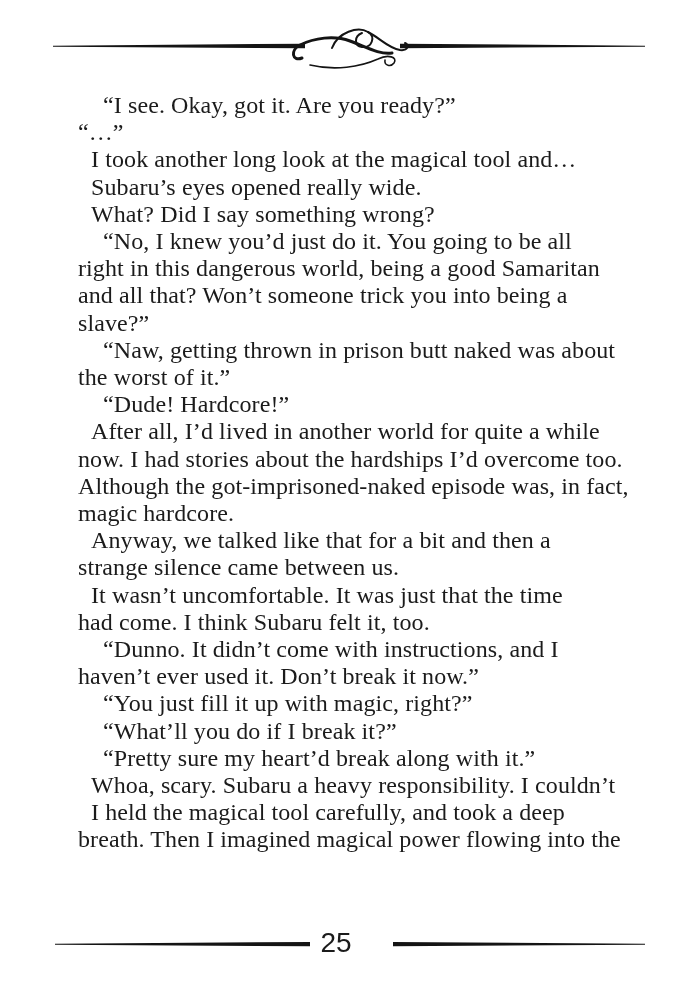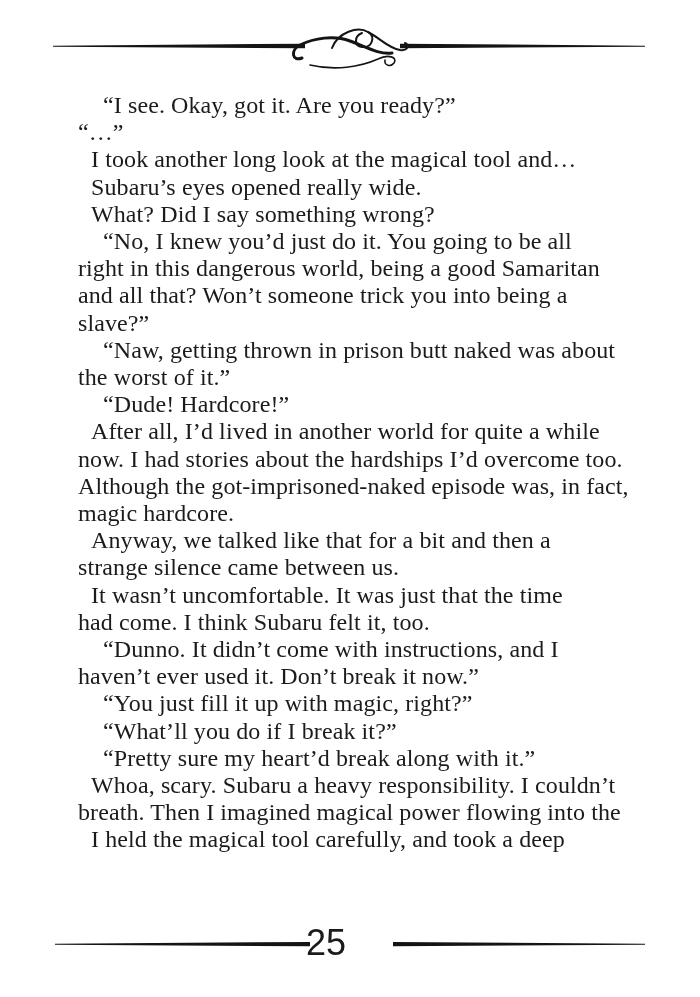--- a/index.html
+++ b/index.html
@@ -29,23 +29,23 @@
   }
   .paragraph { margin: 0; }
   .line { white-space: nowrap; }
   .footer-divider {
     position: absolute; left: 40px; top: 925px;
     width: 620px; height: 40px;
   }
   .page-number {
     position: absolute; left: 306px; top: 929px;
     width: 60px;
-    text-align: left;
+    text-align: center;
     font-family: "Liberation Sans", sans-serif;
-    font-size: 36px;
+    font-size: 28px;
     line-height: 28px;
     color: var(--ink, #1b1b1b);
   }
   svg .rule { fill: #141414; }
   svg .swash { fill: none; stroke: #141414; stroke-linecap: round; }
 </style>
 </head>
 <body style="--ink: #1b1b1b; --bg: #ffffff;">
 
 <div class="page">
@@ -116,22 +116,22 @@
       <div class="paragraph">
         <div class="line" style="padding-left: 25px;">“What’ll you do if I break it?”</div>
       </div>
       <div class="paragraph">
         <div class="line" style="padding-left: 25px;">“Pretty sure my heart’d break along with it.”</div>
       </div>
       <div class="paragraph">
         <div class="line" style="padding-left: 13px;">Whoa, scary. Subaru a heavy responsibility. I couldn’t</div>
       </div>
       <div class="paragraph">
+        <div class="line" style="padding-left: 13px;">I held the magical tool carefully, and took a deep</div>
         <div class="line">breath. Then I imagined magical power flowing into the</div>
-        <div class="line" style="padding-left: 13px;">I held the magical tool carefully, and took a deep</div>
       </div>
     </div>
 
   <svg class="footer-divider" viewBox="0 0 620 40" xmlns="http://www.w3.org/2000/svg">
     <polygon class="rule" points="15,18.7 270,16.9 270,21.3 15,19.7"></polygon>
     <polygon class="rule" points="353,16.9 605,18.7 605,19.7 353,21.3"></polygon>
   </svg>
   <div class="page-number">25</div>
 
 </div>

